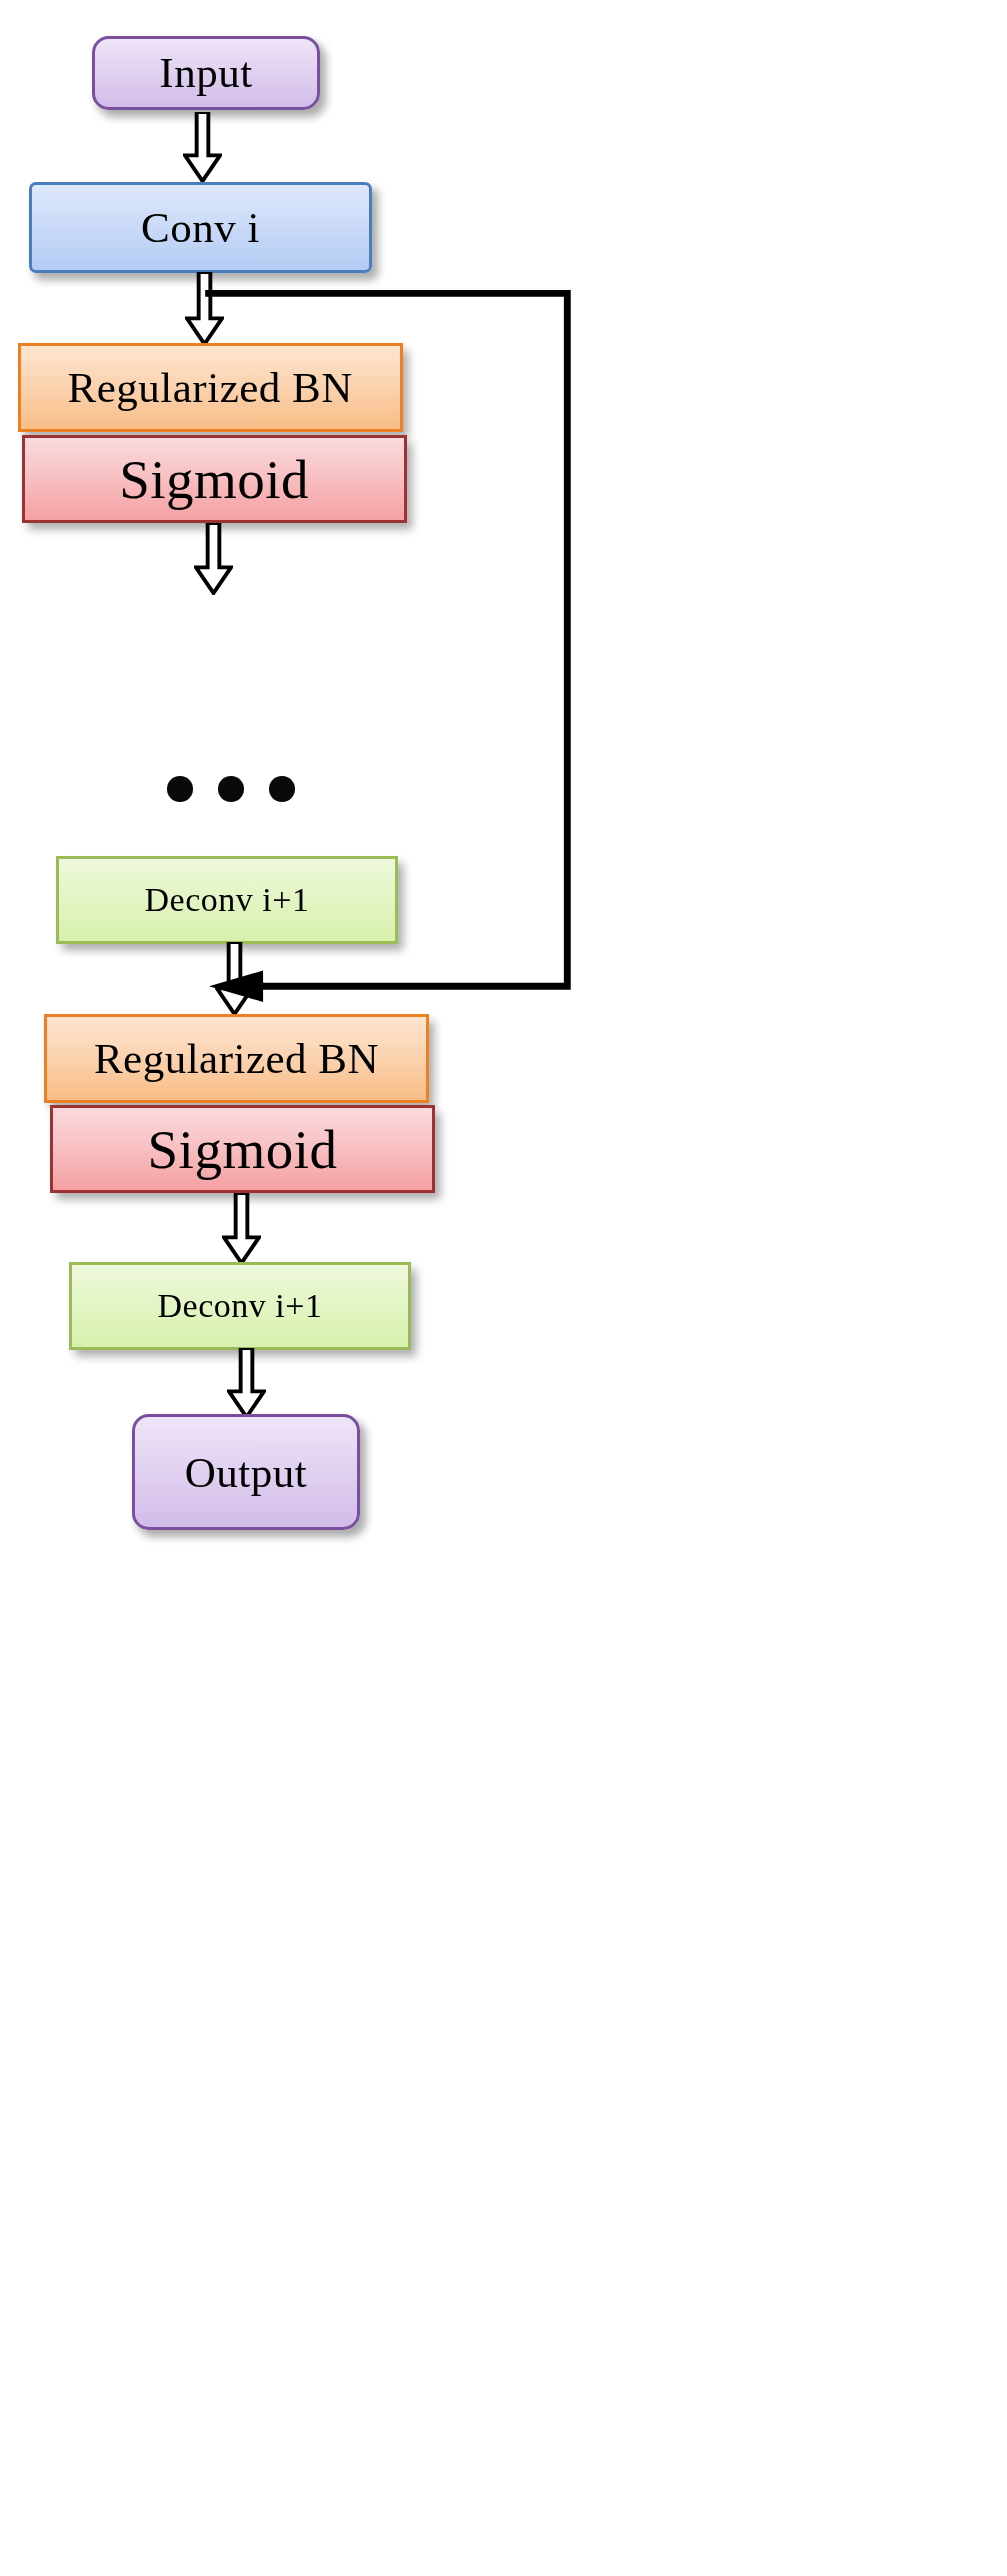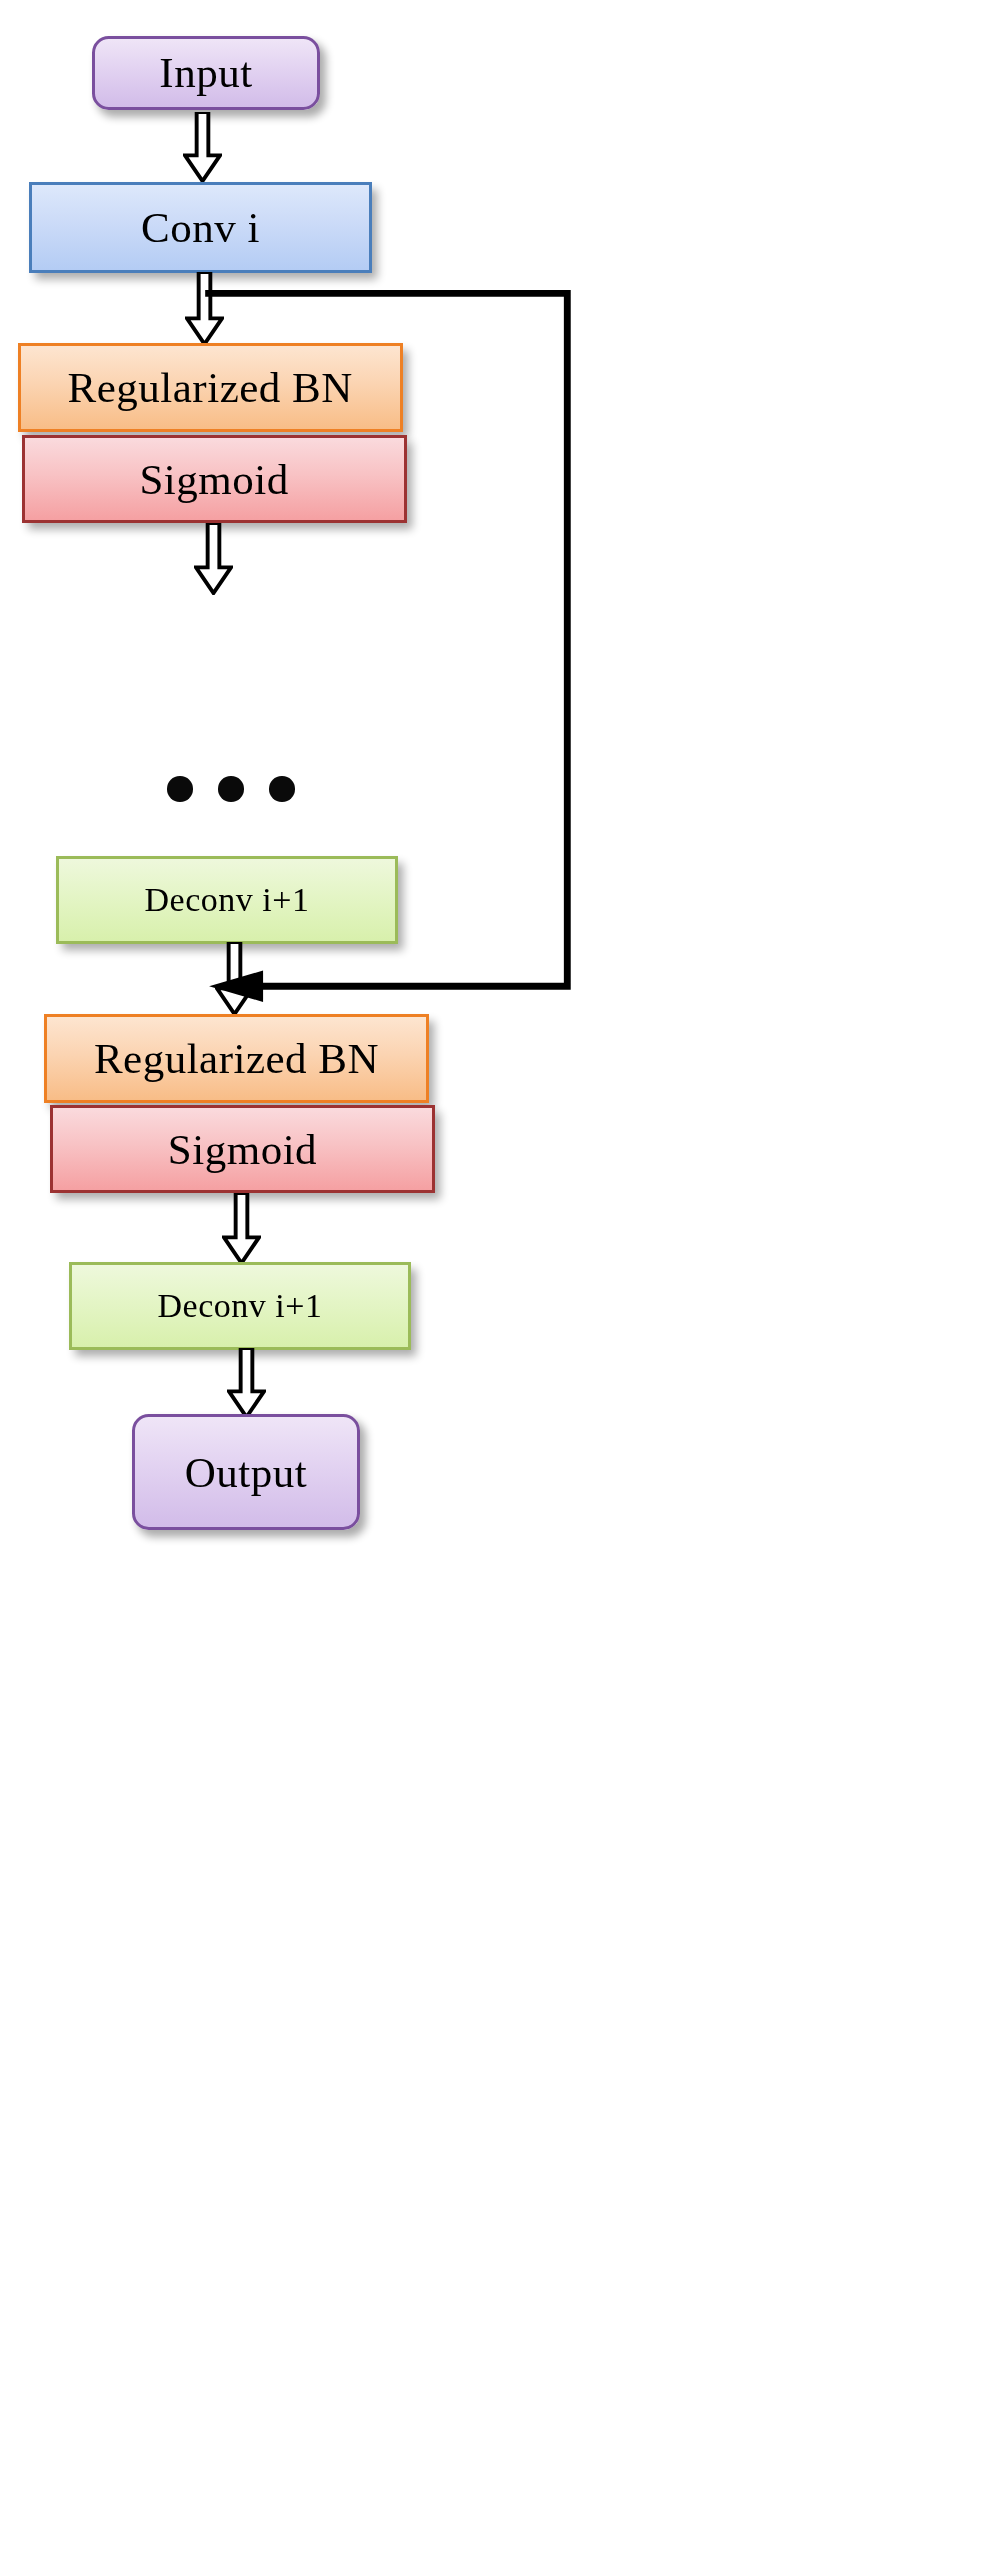--- a/index.html
+++ b/index.html
@@ -56,21 +56,21 @@
     border: 3.9px solid #ee8024;
     background: linear-gradient(180deg, #fde5d0 0%, #fbd4b2 45%, #f8bd87 100%);
     font-size: 43px;
     justify-content: center;
   }
 
   
   .act {
     border: 3.9px solid #9c3232;
     background: linear-gradient(180deg, #fadadd 0%, #f8c2c4 45%, #f5a0a2 100%);
-    font-size: 43px;
+    font-size: 55px;
   }
 
   
   .deconv {
     border: 3.9px solid #9bbb59;
     background: linear-gradient(180deg, #eef8dc 0%, #e4f5c6 45%, #d8f0ac 100%);
     font-size: 34px;
   }
 
   
@@ -112,21 +112,21 @@
   <div class="node term" style="left:92px; top:23.6px; width:228px; height:74px;margin-top:12px;">
     <span class="label">Input</span>
   </div>
 
   <div class="arrow-down" style="left:183px; top:112px; height:71px;">
     <svg viewBox="0 0 40 72" preserveAspectRatio="none">
       <path d="M14,0 L26,0 L26,44 L38,44 L20,70 L2,44 L14,44 Z" fill="#ffffff" stroke="#000000" stroke-width="4" stroke-linejoin="miter"></path>
     </svg>
   </div>
 
-  <div class="node conv" style="left:29px; top:182px; width:343px; height:91px;">
+  <div class="node conv" style="left:29px; top:182px; width:343px; height:91px;border-radius:7px;">
     <span class="label">Conv i</span>
   </div>
 
   <div class="arrow-down" style="left:185px; top:272px; height:74px;">
     <svg viewBox="0 0 40 75" preserveAspectRatio="none">
       <path d="M14,0 L26,0 L26,47 L38,47 L20,73 L2,47 L14,47 Z" fill="#ffffff" stroke="#000000" stroke-width="4" stroke-linejoin="miter"></path>
     </svg>
   </div>
 
   <div class="node bn" style="left:17.7px; top:343px; width:385px; height:89px;">

